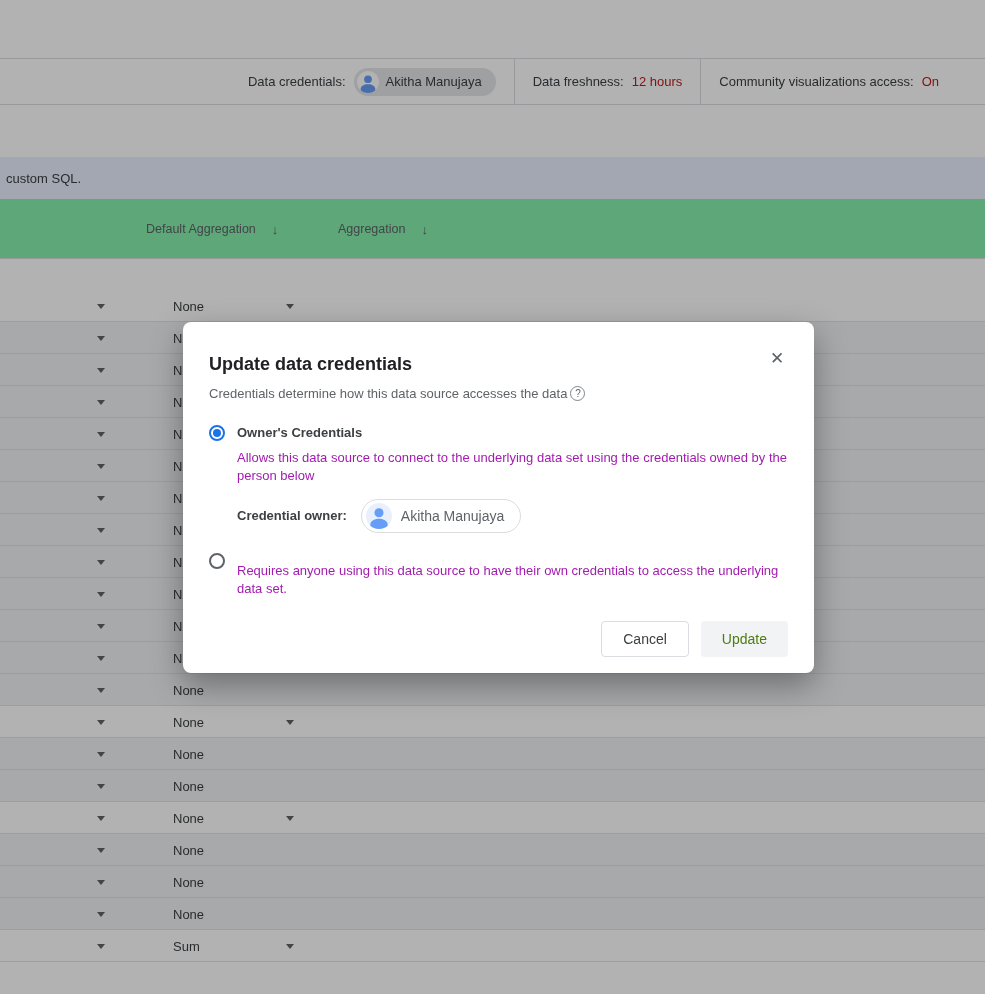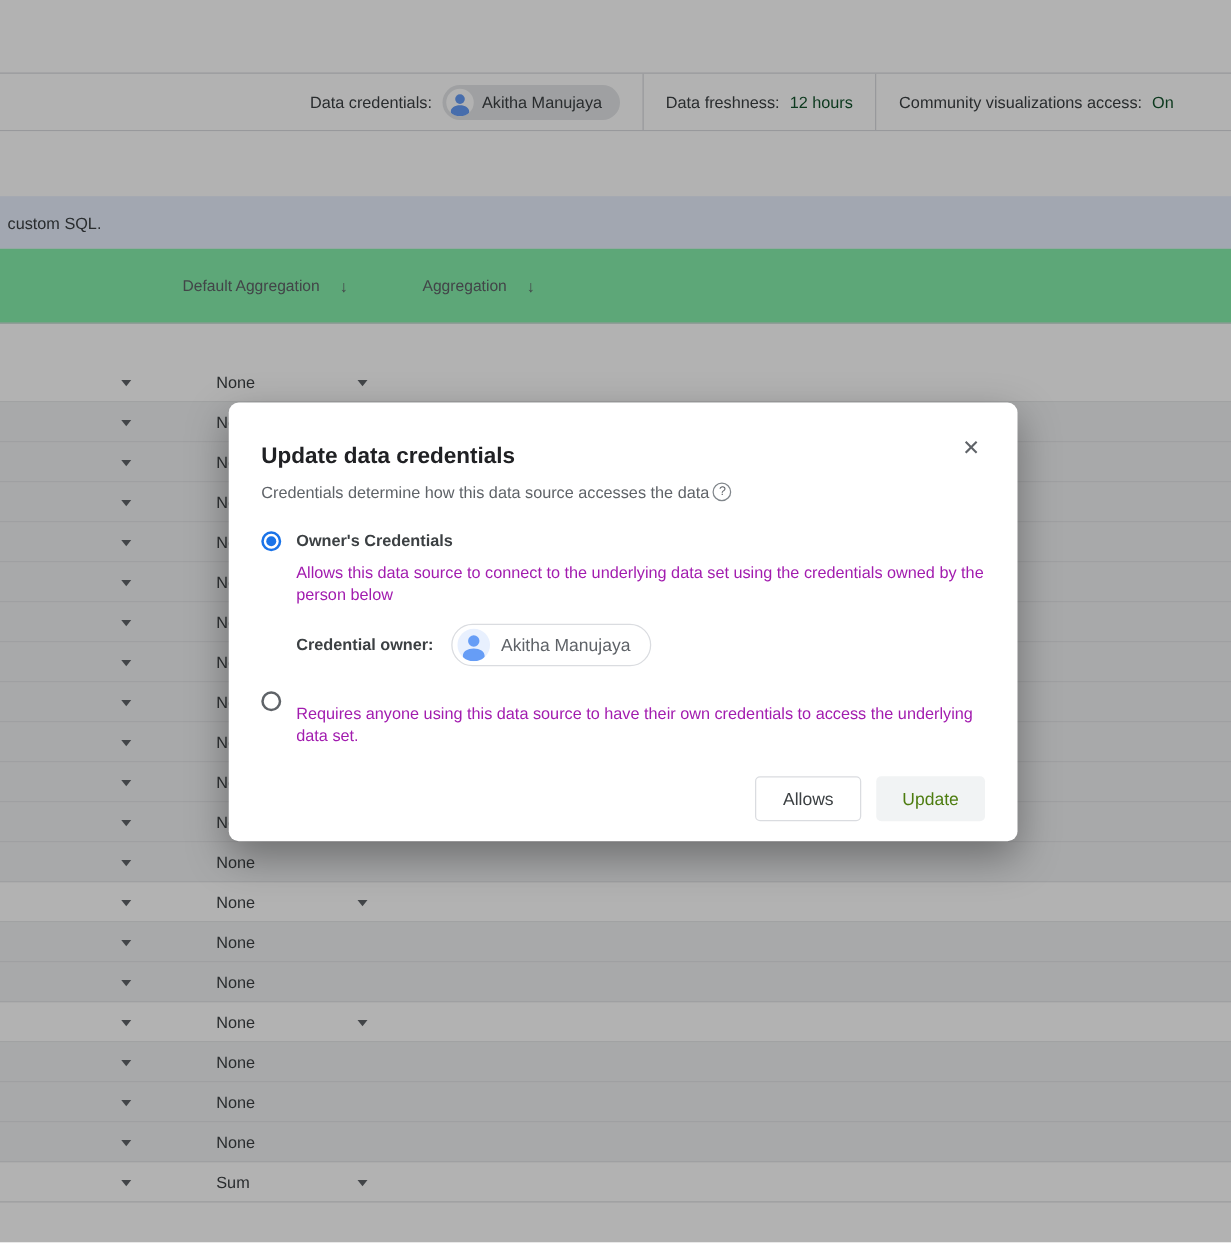--- a/index.html
+++ b/index.html
@@ -8,21 +8,21 @@
 
   
   .top-strip { height:58px; background:#fff; }
   .toolbar {
     height:47px; border-top:1px solid #dadce0; border-bottom:1px solid #dadce0;
     display:flex; align-items:stretch; justify-content:flex-end; padding-right:28px;
     background:#fff; font-size:13px; color:#3c4043;
   }
   .tb-item { display:flex; align-items:center; gap:8px; padding:0 18px; }
   .tb-item + .tb-item { border-left:1px solid #dadce0; }
-  .tb-link { color:#14532d; cursor:pointer; }
+  .tb-link { color:#b91c1c; cursor:pointer; }
   .chip {
     display:inline-flex; align-items:center; gap:7px; background:#e4e6e8;
     border-radius:14px; padding:3px 14px 3px 3px; color:#3c4043; cursor:pointer;
   }
   .chip-avatar {
     width:22px; height:22px; border-radius:50%; background:#fff; overflow:hidden;
     display:flex; align-items:center; justify-content:center; flex:0 0 auto;
   }
   .chip-avatar svg { width:100%; height:100%; display:block; }
 
@@ -306,18 +306,18 @@
         </span>
       </div>
     </div>
 
     <div class="option option-2">
       <span class="radio"></span>
       <div class="option-desc">Requires anyone using this data source to have their own credentials to access the underlying data set.</div>
     </div>
 
     <div class="dialog-buttons">
-      <button class="btn btn-cancel">Allows</button>
+      <button class="btn btn-cancel">Cancel</button>
       <button class="btn btn-update" disabled="">Update</button>
     </div>
   </div>
 
 </div>
 
 </body></html>

